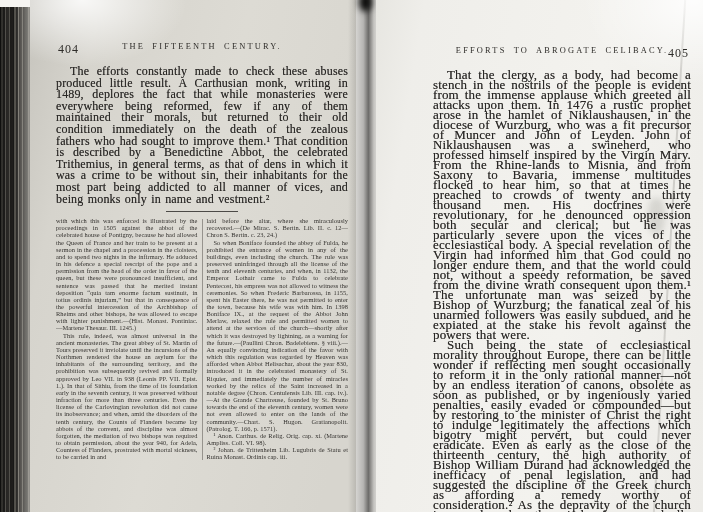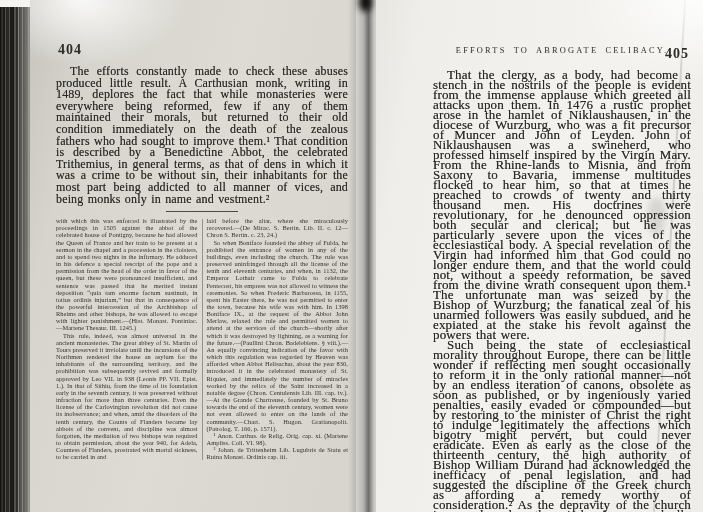--- a/index.html
+++ b/index.html
@@ -75,21 +75,21 @@
     background: rgba(148,146,140,0.28); filter: blur(3px); border-radius: 40%;
   }
 
   
   .content { position: absolute; color: #2b2927; }
   .lp-content { left: 26px; top: 42px; width: 292px; }
   .rp-content { left: 24px; top: 46px; width: 258px; margin-left: 33px; }
 
   .head { position: relative; height: 15px; margin-bottom: 9px; }
   .page-num {
-    position: absolute; top: 0; font-size: 14px; letter-spacing: 1px; color: #2e2c29; font-weight: bold;
+    position: absolute; top: 0; font-size: 12px; letter-spacing: 1px; color: #2e2c29;
   }
   .page-num.left-pos  { left: 2px; }
   .page-num.right-pos { right: 2px; text-align: center; }
   .running-head {
     display: block; text-align: center; font-size: 8.4px;
     letter-spacing: 2.2px; word-spacing: 3px; color: #2f2d2a; white-space: nowrap;
   }
 
   .body-text {
     margin: 0; font-size: 12px; line-height: 11.6px;
@@ -117,20 +117,21 @@
 <body>
 
 <div class="scan">
 
   <div class="binding"></div>
 
   <div class="page-left">
     <div class="content lp-content">
       <div class="head">
         <span class="page-num left-pos">404</span>
+        <span class="running-head">THE FIFTEENTH CENTURY.</span>
       </div>
       <p class="body-text">The efforts constantly made to check these abuses produced little result.  A Carthusian monk, writing in 1489, deplores the fact that while monasteries were everywhere being reformed, few if any of them maintained their morals, but returned to their old condition immediately on the death of the zealous fathers who had sought to improve them.¹  That condition is described by a Benedictine Abbot, the celebrated Trithemius, in general terms, as that of dens in which it was a crime to be without sin, their inhabitants for the most part being addicted to all manner of vices, and being monks only in name and vestment.²</p>
       <div class="fn-rule"></div>
       <div class="footnotes">
         <div class="fn-col">
           <p class="no-indent">with which this was enforced is illustrated by the proceedings in 1505 against the abbot of the celebrated house of Pontigny, because he had allowed the Queen of France and her train to be present at a sermon in the chapel and a procession in the cloisters, and to spend two nights in the infirmary.  He adduced in his defence a special rescript of the pope and a permission from the head of the order in favor of the queen, but these were pronounced insufficient, and sentence was passed that he merited instant deposition “quia tam enorme factum sustinuit, in totius ordinis injuriam,” but that in consequence of the powerful intercession of the Archbishop of Rheims and other bishops, he was allowed to escape with lighter punishment.—(Hist. Monast. Pontiniac.—Martene Thesaur. III. 1245.)</p>
           <p>This rule, indeed, was almost universal in the ancient monasteries. The great abbey of St. Martin of Tours preserved it inviolate until the incursions of the Northmen rendered the house an asylum for the inhabitants of the surrounding territory, and the prohibition was subsequently revived and formally approved by Leo VII. in 938 (Leonis PP. VII. Epist. 1.).  In that of Sithiu, from the time of its foundation early in the seventh century, it was preserved without infraction for more than three centuries.  Even the license of the Carlovingian revolution did not cause its inobservance; and when, amid the disorders of the tenth century, the Counts of Flanders became lay abbots of the convent, and discipline was almost forgotten, the mediation of two bishops was required to obtain permission, about the year 940, for Adela, Countess of Flanders, prostrated with mortal sickness, to be carried in and</p>
         </div>
         <div class="fn-divider"></div>
         <div class="fn-col">

